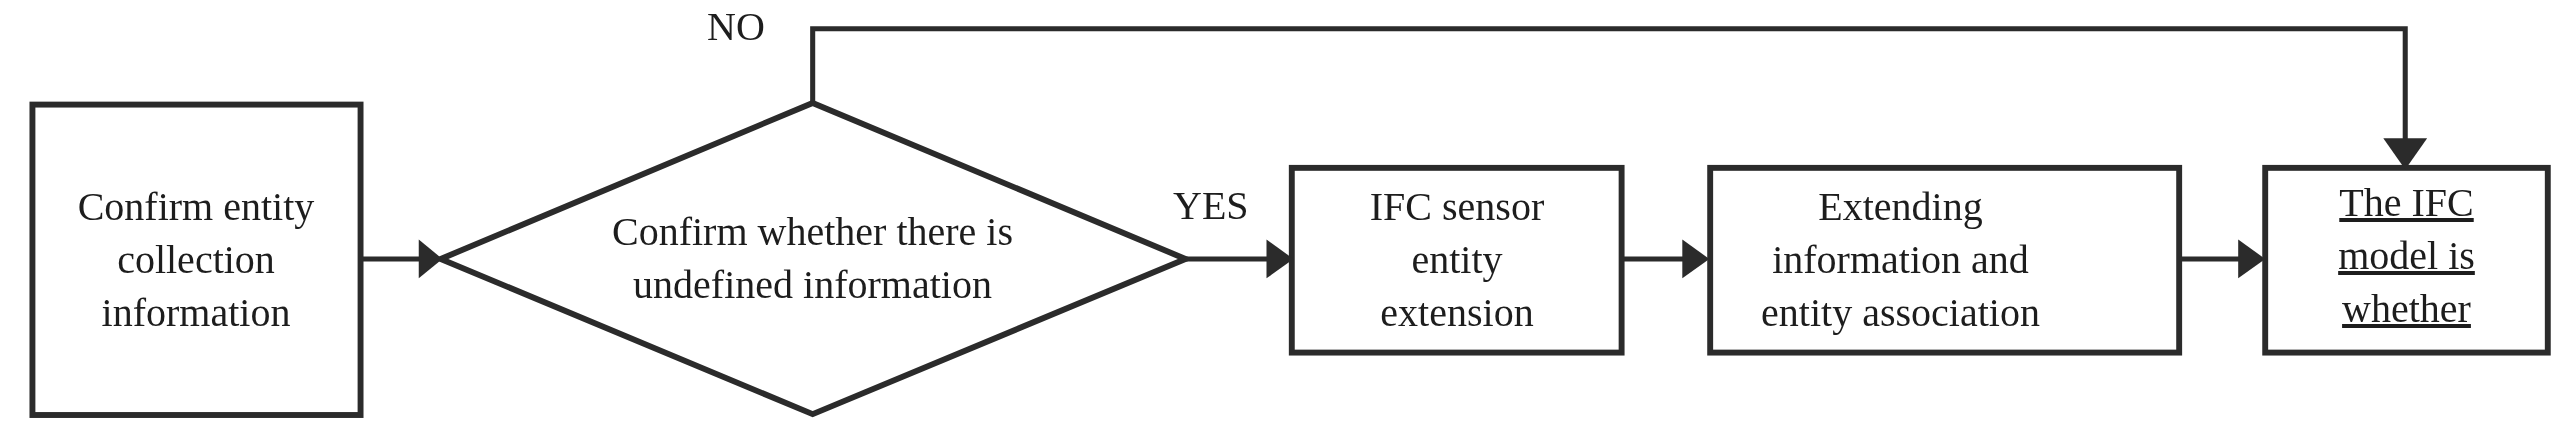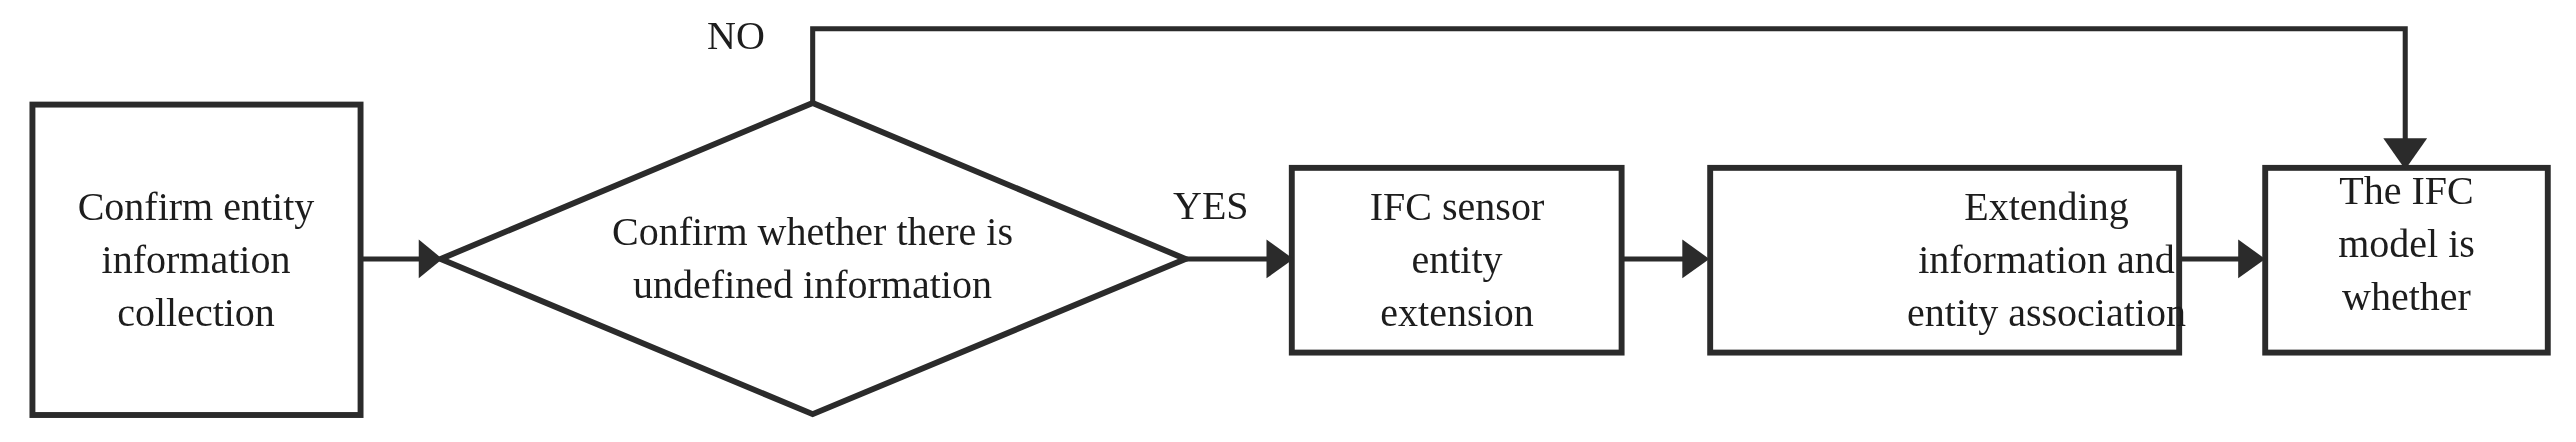--- a/index.html
+++ b/index.html
@@ -107,45 +107,45 @@
 
     <g>
       <path class="conn-line" d="M963,122 L963,34 L2851,34 L2851,170"></path>
       <polygon class="arrow-head" points="2825,164 2851,201 2877,164"></polygon>
     </g>
 
   </svg>
 
   <div class="node-text" style="left:32px; top:105px; width:328px; height:311px;">
     <span class="line">Confirm entity</span>
+    <span class="line">collection</span>
     <span class="line">information</span>
-    <span class="line">collection</span>
   </div>
 
   <div class="node-text" style="left:440px; top:179px; width:745px; height:160px;">
     <span class="line">Confirm whether there is</span>
     <span class="line">undefined information</span>
   </div>
 
   <div class="node-text" style="left:1292px; top:168px; width:330px; height:185px;text-align:right;">
     <span class="line">IFC sensor</span>
     <span class="line">entity</span>
     <span class="line">extension</span>
   </div>
 
-  <div class="node-text" style="left:1812px; top:168px; width:469px; height:185px;">
+  <div class="node-text" style="left:1666px; top:168px; width:469px; height:185px;">
     <span class="line">Extending</span>
     <span class="line">information and</span>
     <span class="line">entity association</span>
   </div>
 
-  <div class="node-text" style="left:2265px; top:152px; width:283px; height:185px;">
+  <div class="node-text" style="left:2265px; top:164px; width:283px; height:185px;text-decoration:underline;">
     <span class="line">The IFC</span>
     <span class="line">model is</span>
     <span class="line">whether</span>
   </div>
 
-  <div class="edge-label" style="left:707px; top:16px;">NO</div>
+  <div class="edge-label" style="left:707px; top:7px;">NO</div>
 
   <div class="edge-label" style="left:1173px; top:186px;">YES</div>
 
 </div>
 
 
 </body></html>

